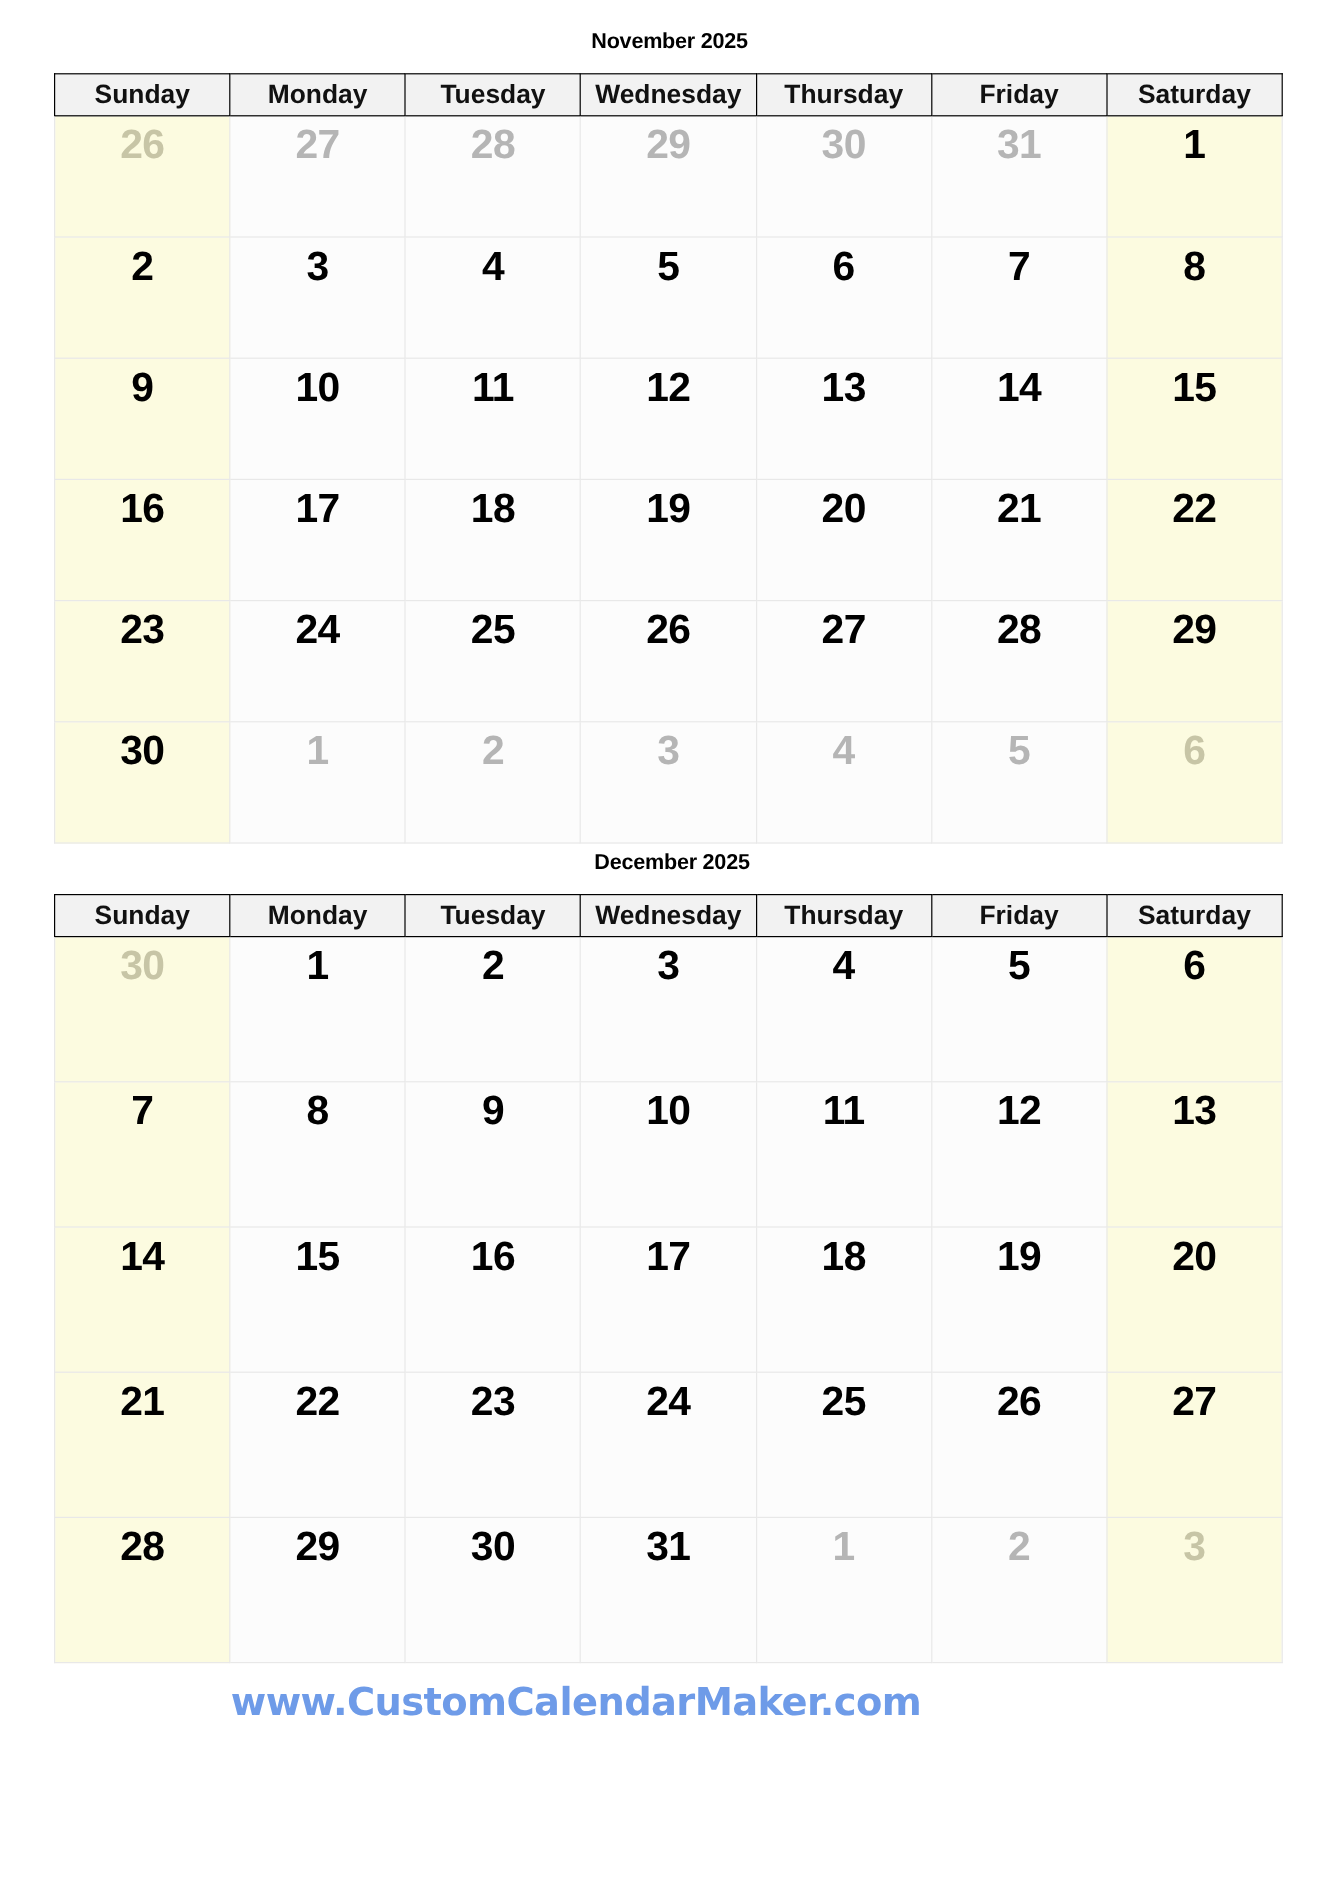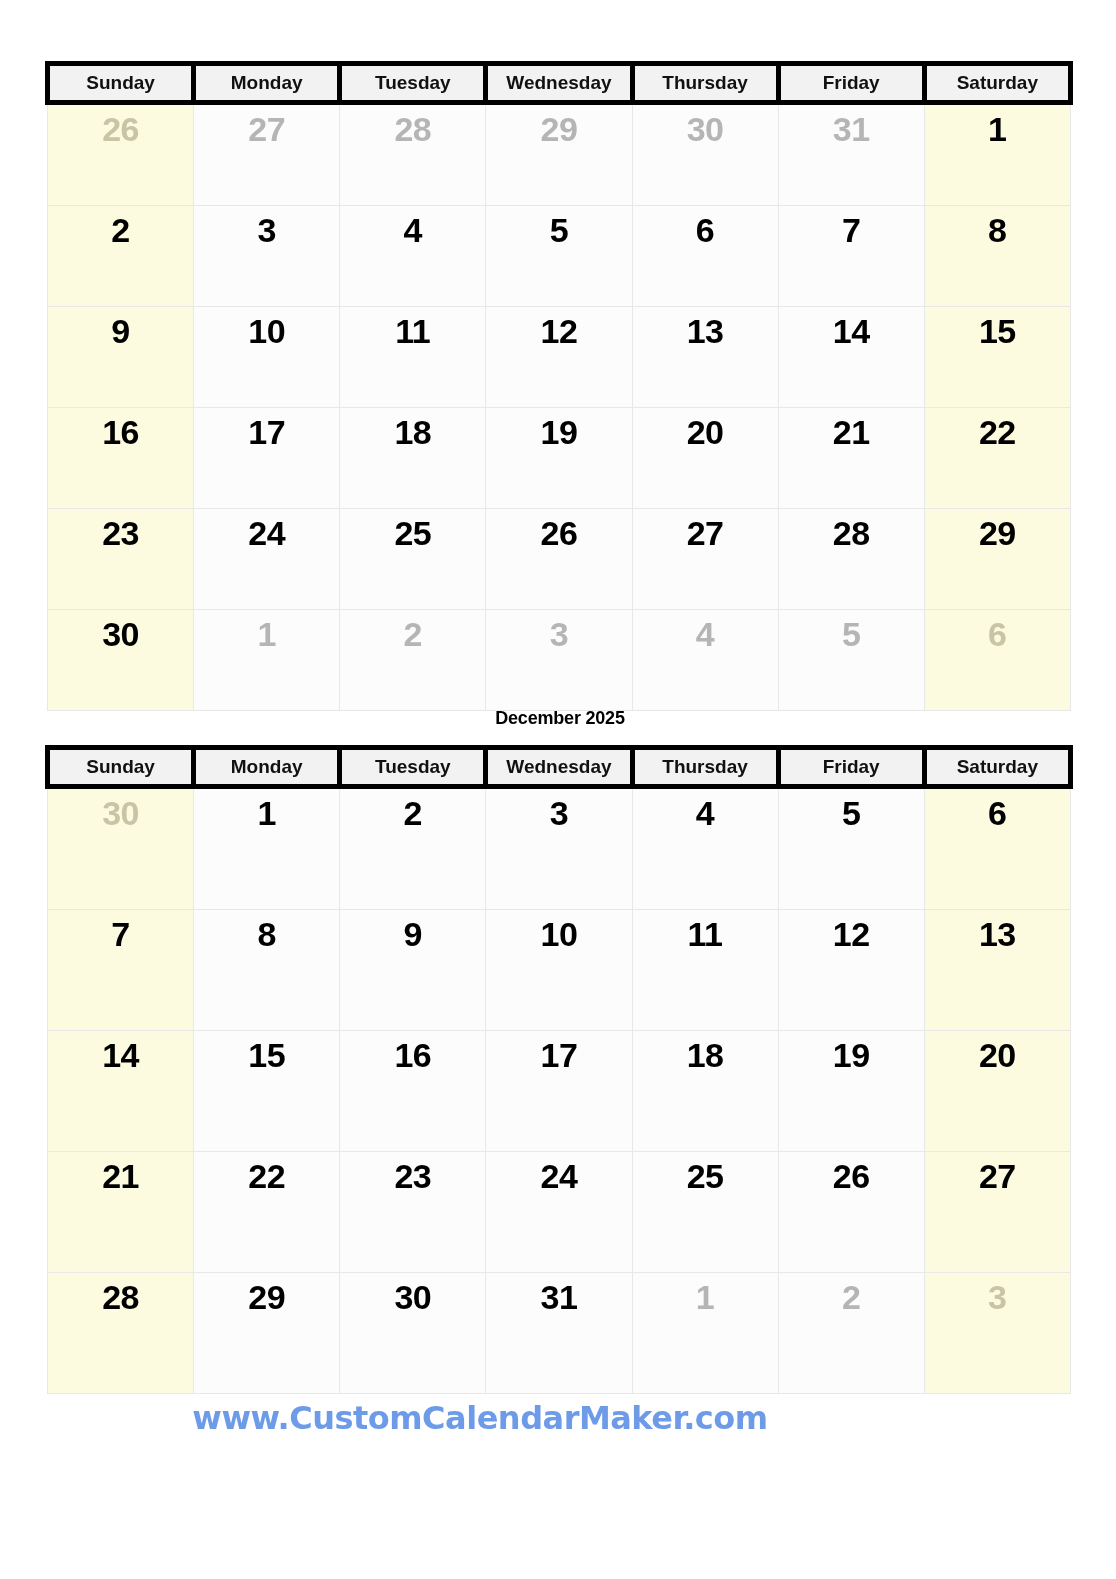--- a/index.html
+++ b/index.html
@@ -44,22 +44,22 @@
   }
 
   #nov-grid { top: 61px; }
   #dec-grid { top: 745px; }
 
   .cal col { width: 146.14px; }
 
   .cal th {
     height: 34px;
     background: #F2F2F2;
-    border: 5px solid #000000;
-    font-size: 19px;
+    border: 1px solid #000000;
+    font-size: 22px;
     font-weight: bold;
     color: #111111;
     text-align: center;
     vertical-align: middle;
     padding: 0;
   }
 
   .cal td {
     border: 1px solid #E8E8E8;
     padding: 0;
@@ -99,20 +99,21 @@
     font-weight: bold;
     color: #6E9BE8;
     letter-spacing: -0.5px;
   }
 </style>
 </head>
 <body>
 
 <div class="page">
 
+  <div class="month-title" id="nov-title">November 2025</div>
 
   <table class="cal" id="nov-grid">
     <colgroup>
       <col>
         <col>
         <col>
         <col>
         <col>
         <col>
         <col>

